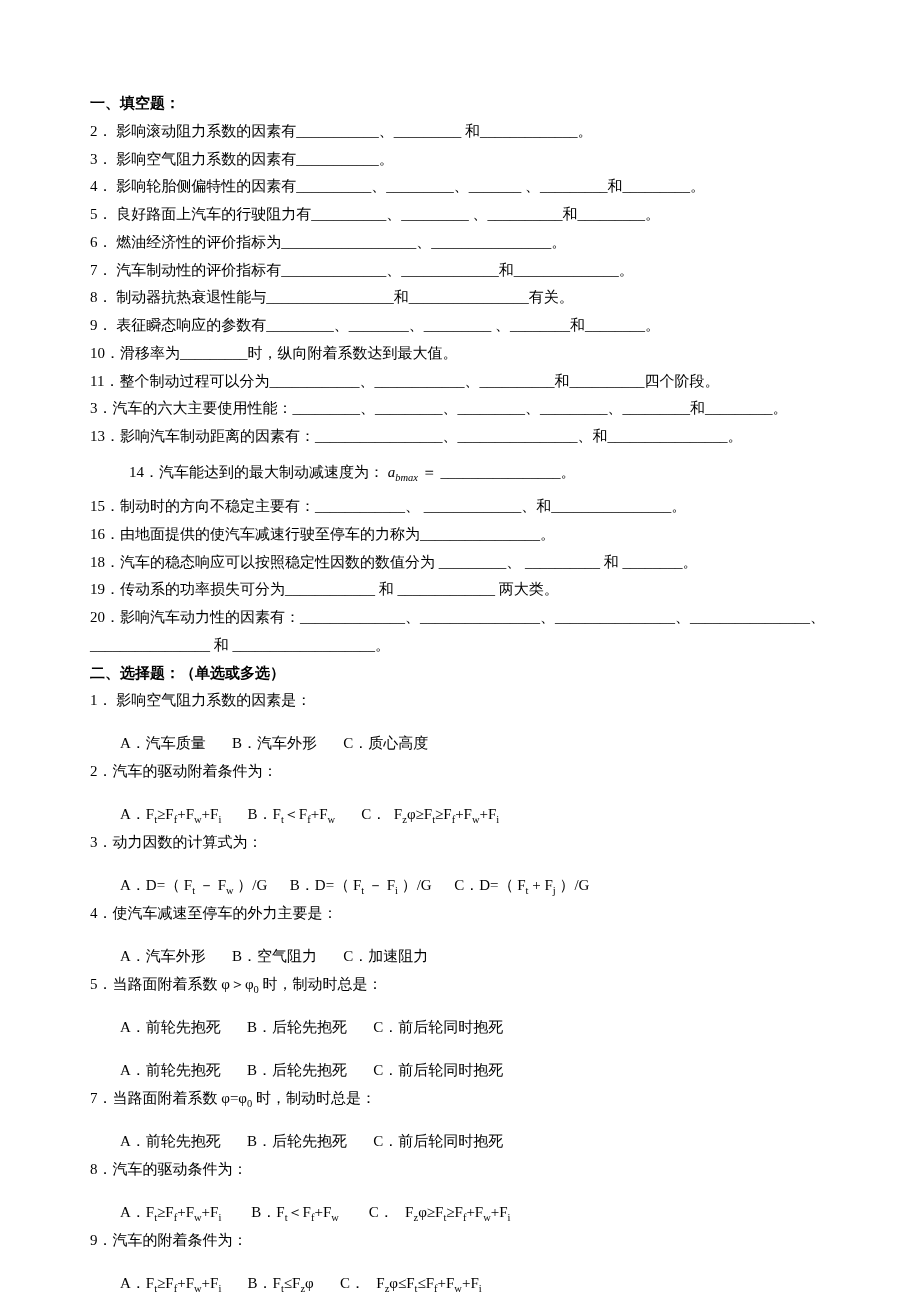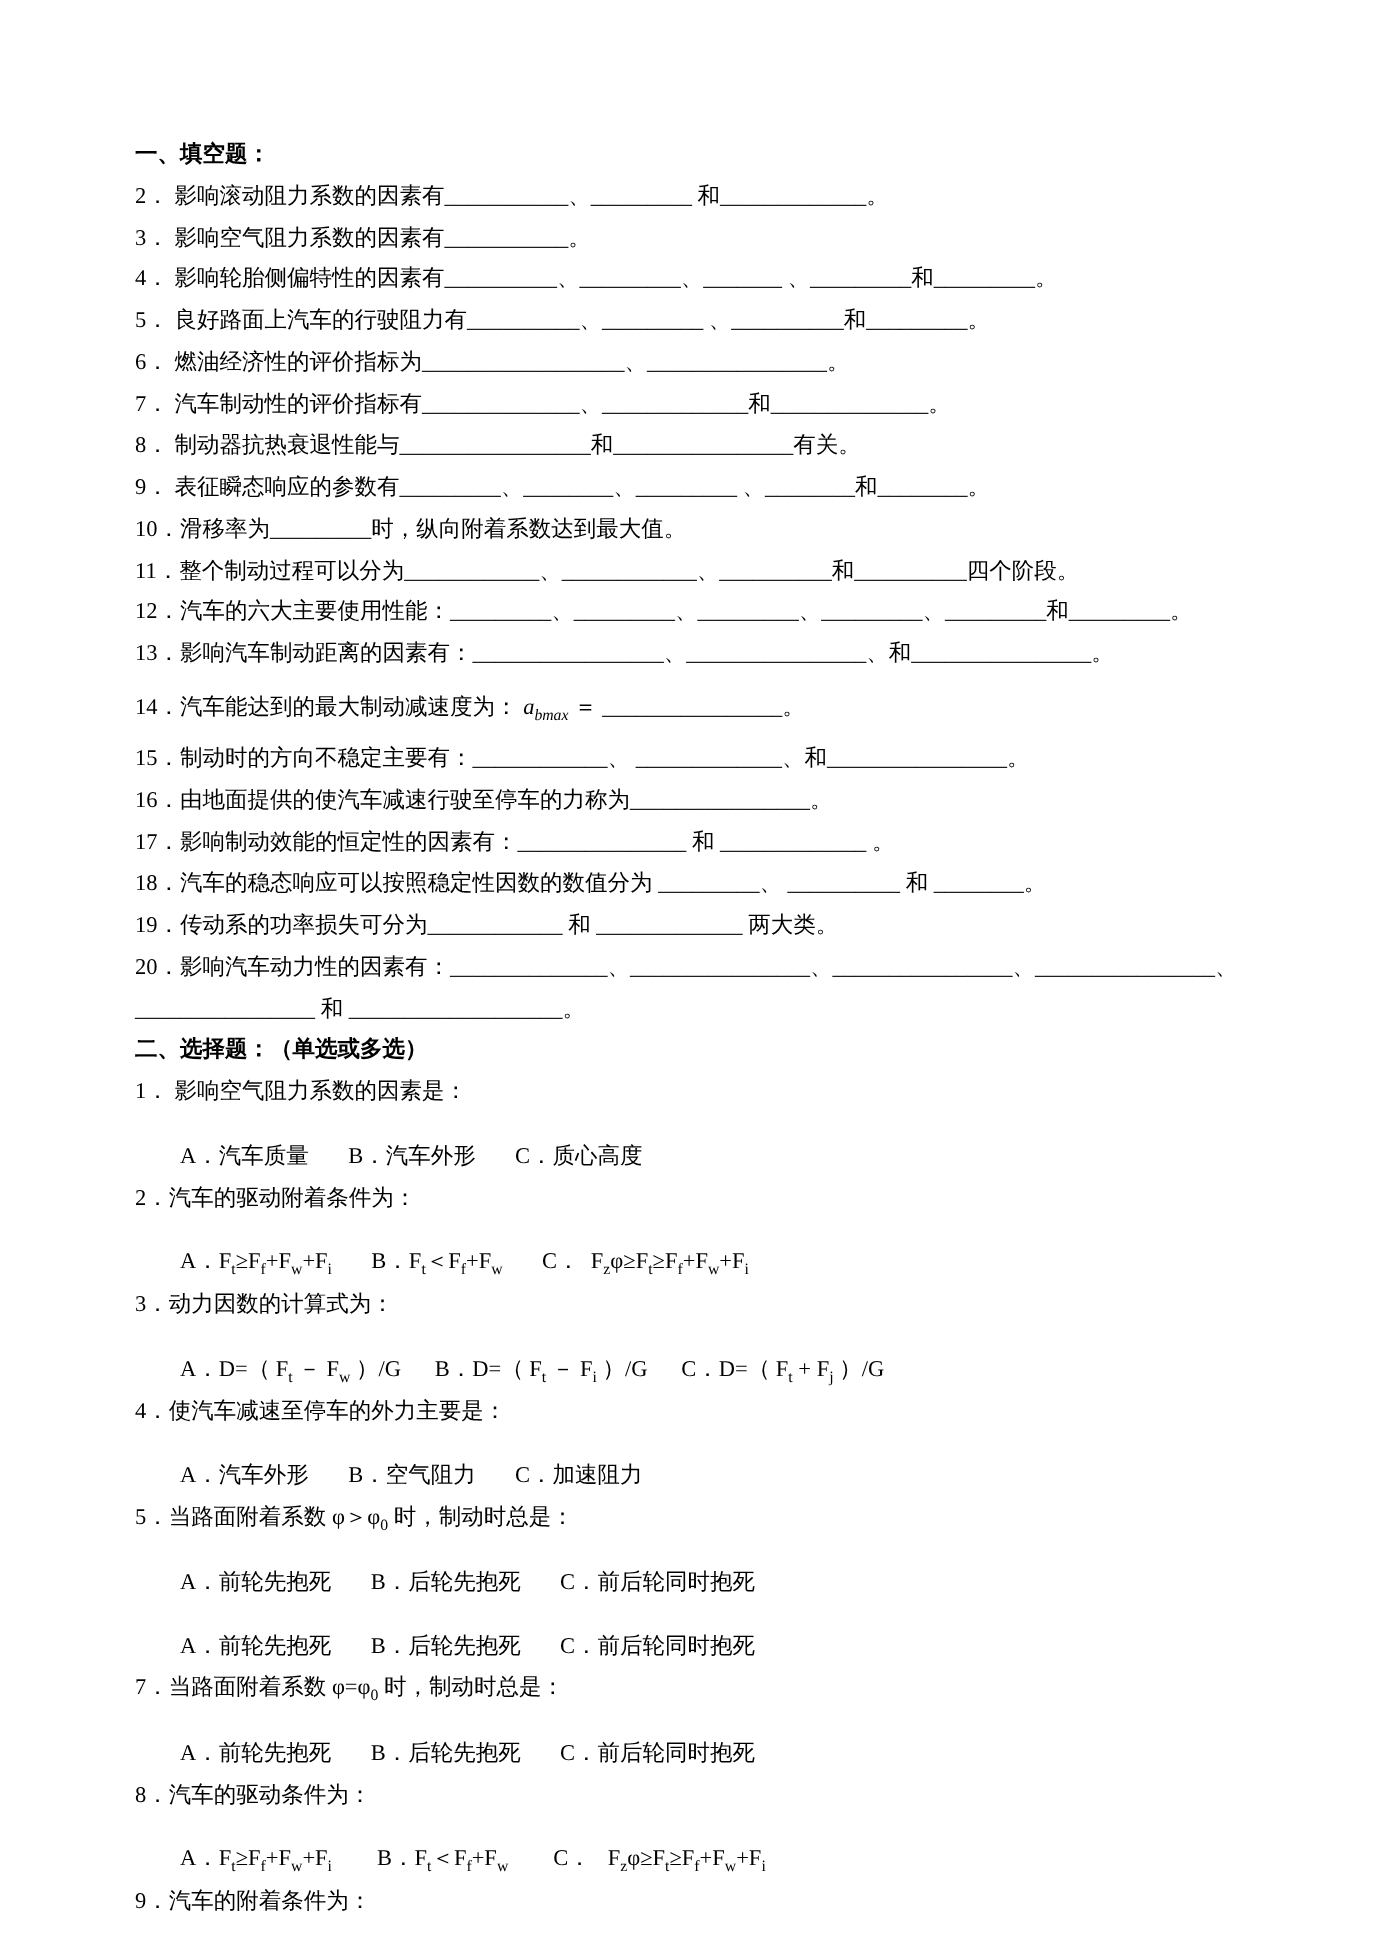--- a/index.html
+++ b/index.html
@@ -47,29 +47,28 @@
   <div>2．  影响滚动阻力系数的因素有___________、_________  和_____________。</div>
   <div>3．  影响空气阻力系数的因素有___________。</div>
   <div>4．  影响轮胎侧偏特性的因素有__________、_________、_______ 、_________和_________。</div>
   <div>5．  良好路面上汽车的行驶阻力有__________、_________ 、__________和_________。</div>
   <div>6．  燃油经济性的评价指标为__________________、________________。</div>
   <div>7．  汽车制动性的评价指标有______________、_____________和______________。</div>
   <div>8．  制动器抗热衰退性能与_________________和________________有关。</div>
   <div>9．  表征瞬态响应的参数有_________、________、_________ 、________和________。</div>
   <div>10．滑移率为_________时，纵向附着系数达到最大值。</div>
   <div>11．整个制动过程可以分为____________、____________、__________和__________四个阶段。</div>
-  <div>12．汽车的六大主要使用性能：_________、_________、_________、_________、_________和_________。</div>
+  <div>3．汽车的六大主要使用性能：_________、_________、_________、_________、_________和_________。</div>
   <div>13．影响汽车制动距离的因素有：_________________、________________、和________________。</div>
-  <div style="padding-top:8px;padding-bottom:6px;">
+  <div style="padding-top:8px;padding-bottom:6px;margin-left:39px;">
     <span>14．汽车能达到的最大制动减速度为：</span>
     <span class="italic">a</span><sub class="italic">bmax</sub><span> ＝ ________________。</span>
   </div>
   <div>15．制动时的方向不稳定主要有：____________、 _____________、和________________。</div>
   <div>16．由地面提供的使汽车减速行驶至停车的力称为________________。</div>
-  <div>17．影响制动效能的恒定性的因素有：_______________  和  _____________ 。</div>
   <div>18．汽车的稳态响应可以按照稳定性因数的数值分为 _________、 __________ 和 ________。</div>
   <div>19．传动系的功率损失可分为____________ 和 _____________ 两大类。</div>
   <div>20．影响汽车动力性的因素有：______________、________________、________________、________________、________________ 和 ___________________。</div>
 
   <div class="section-title">二、选择题：（单选或多选）</div>
 
   <div>1．  影响空气阻力系数的因素是：</div>
   <div class="options">
     <span>A．汽车质量</span>
     <span>B．汽车外形</span>

